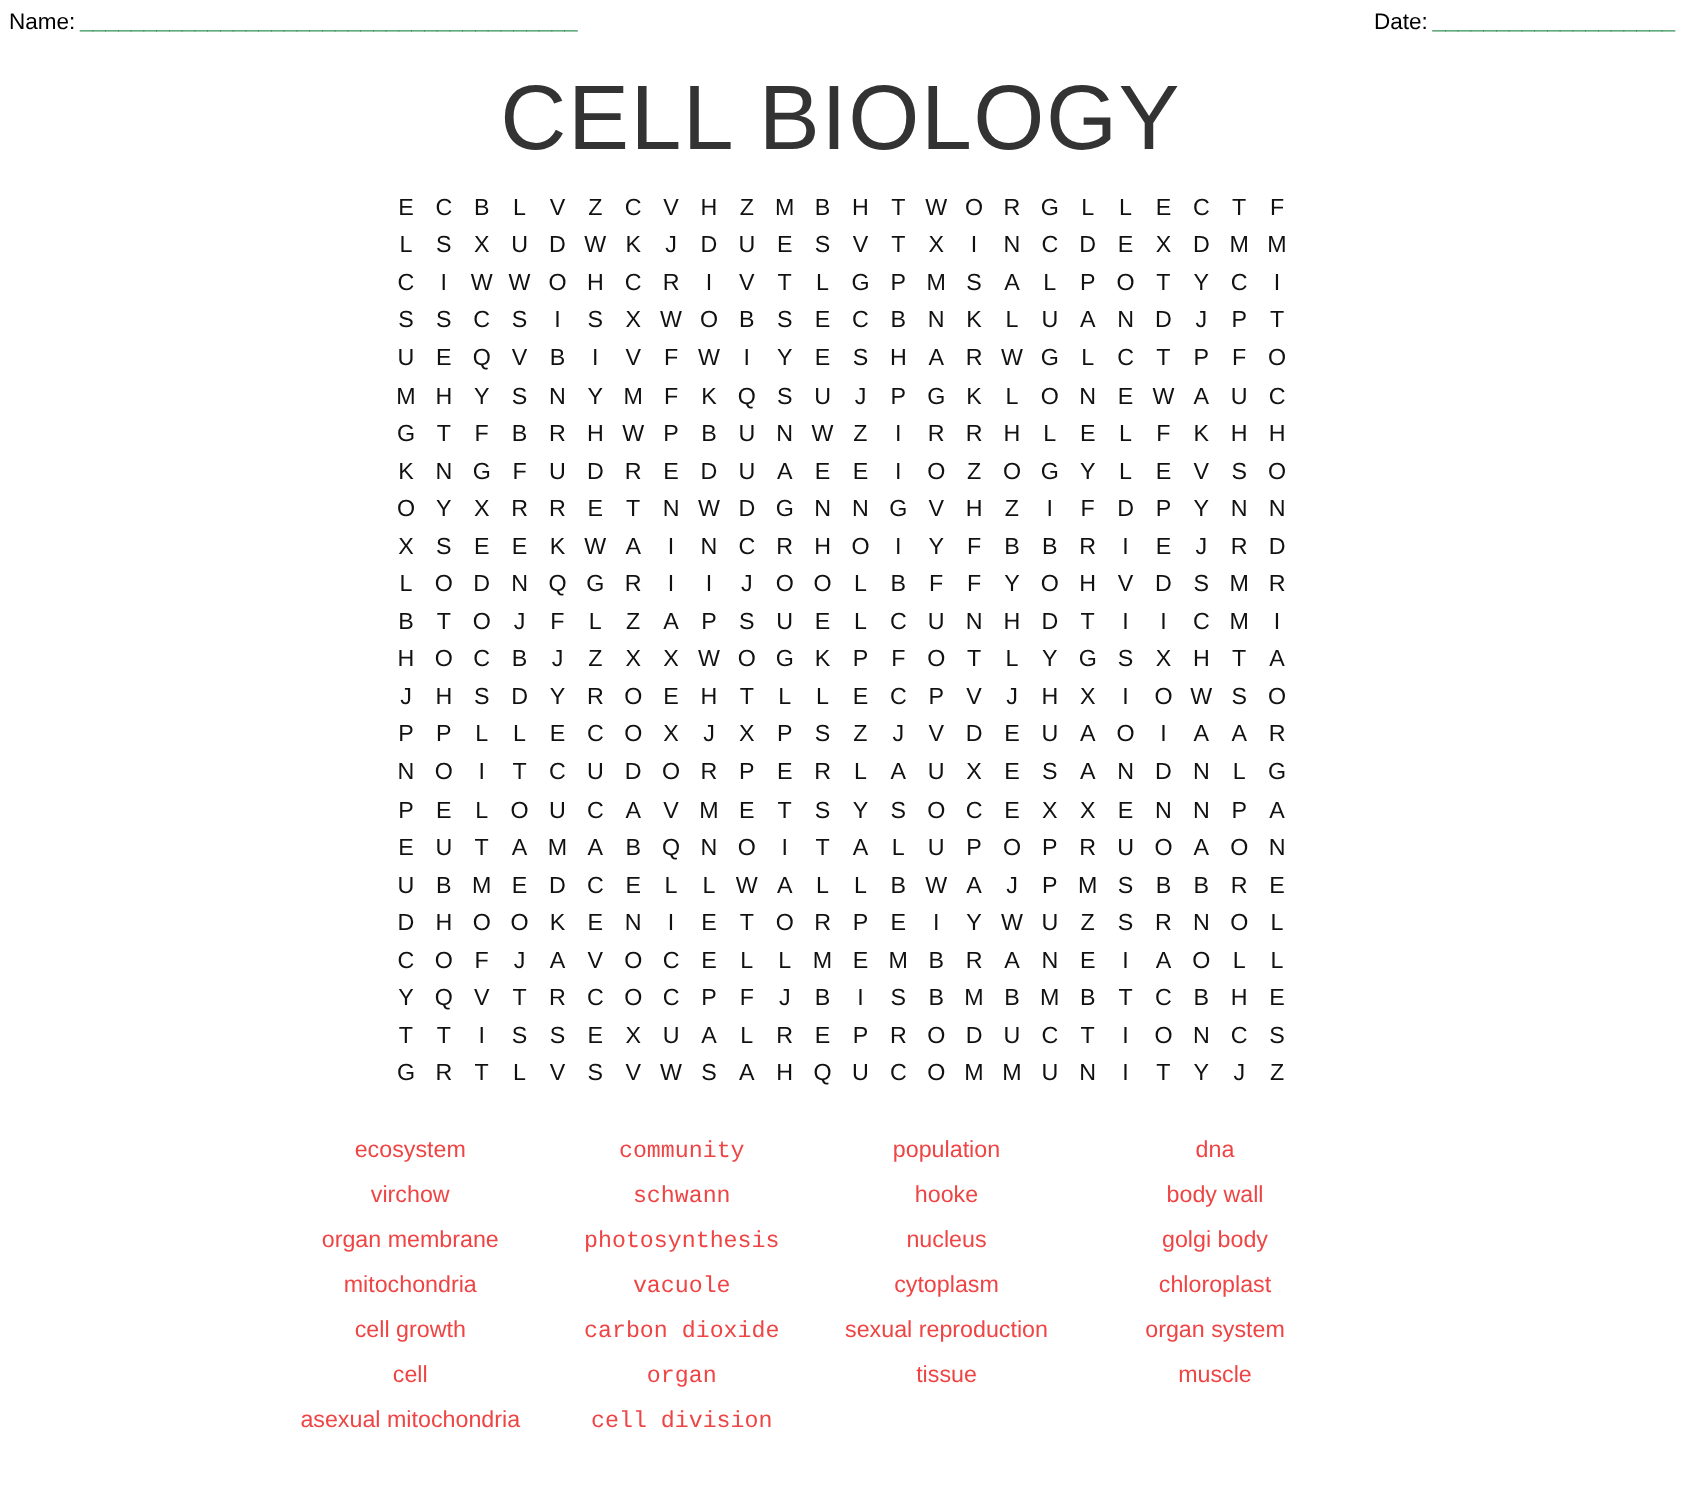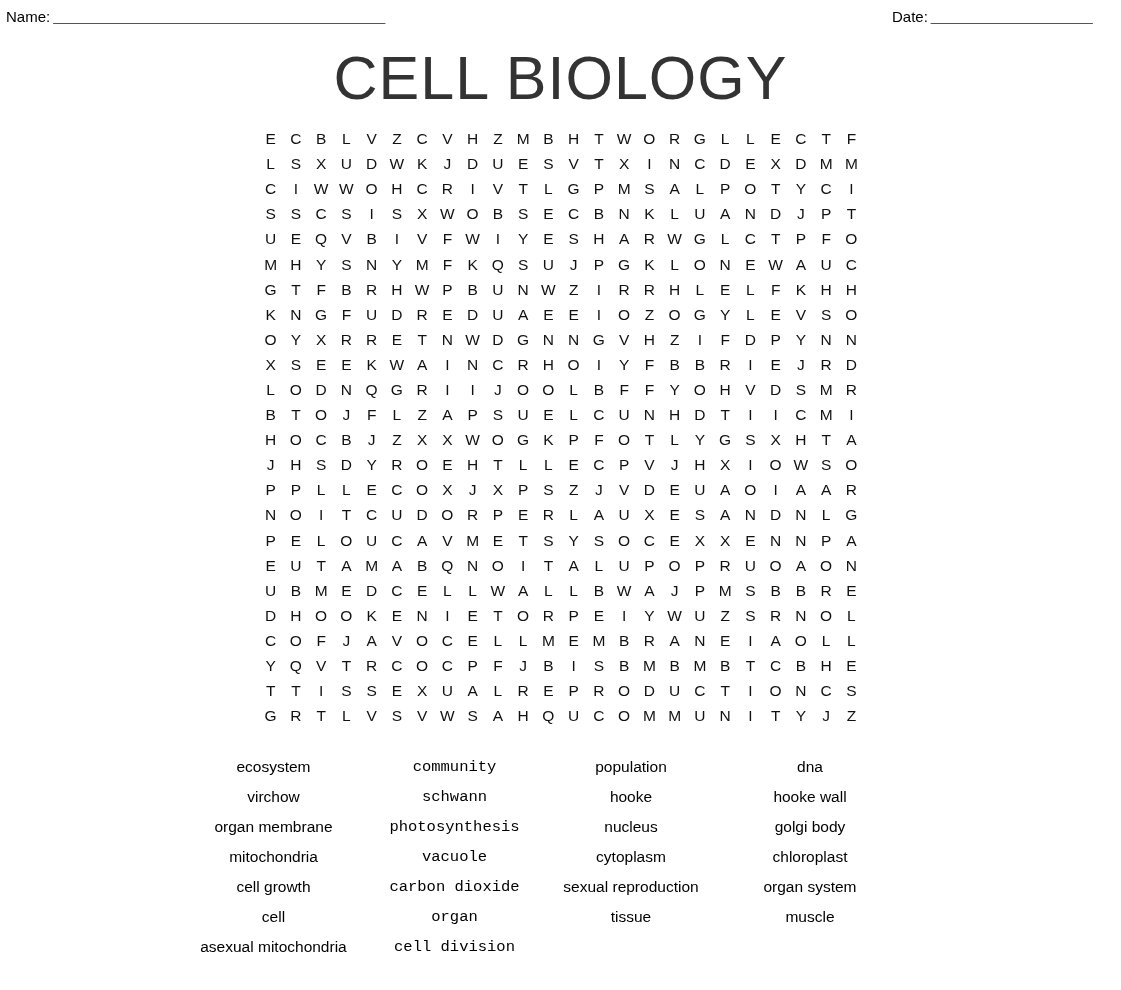--- a/index.html
+++ b/index.html
@@ -27,31 +27,31 @@
     padding: 7px 4px 0 4px;
   }
   .field {
     position: absolute;
     display: flex;
     align-items: baseline;
     font-size: 15px;
     white-space: nowrap;
   }
   .field-name { left: 6px; top: 6px; }
-  .field-date { left: 892px; top: 6px; }
+  .field-date { left: 916px; top: 6px; }
   .field-label {
     font-size: 15px;
     color: #000;
     margin-right: 3px;
   }
   .field-rule {
-    font-size: 18px;
-    color: #1d4ed8;
+    font-size: 15px;
+    color: #15803d;
     letter-spacing: -0.5px;
-    font-family: Liberation Serif, serif;
+    font-family: Liberation Mono, monospace;
   }
 
   
   .title {
     position: absolute;
     top: 48px;
     left: 0;
     width: 1121px;
     text-align: center;
     font-size: 61px;
@@ -91,21 +91,21 @@
   }
   .word-row {
     display: flex;
     height: 30px;
     align-items: center;
   }
   .word-cell {
     flex: 0 0 181px;
     text-align: center;
     font-size: 15.5px;
-    color: #000000;
+    color: #ef4444;
     white-space: nowrap;
   }
   .word-cell.col0 { flex: 0 0 187px; }
   .word-cell.col1 { flex: 0 0 175px; font-family: Liberation Mono, monospace; }
   .word-cell.col2 { flex: 0 0 178px; }
   .word-cell.col3 { flex: 0 0 180px; }
   .word-cell:empty { visibility: hidden; }
 </style>
 </head>
 <body>
@@ -754,21 +754,21 @@
     <div class="word-row">
       <span class="word-cell col0">ecosystem</span>
       <span class="word-cell col1">community</span>
       <span class="word-cell col2">population</span>
       <span class="word-cell col3">dna</span>
     </div>
     <div class="word-row">
       <span class="word-cell col0">virchow</span>
       <span class="word-cell col1">schwann</span>
       <span class="word-cell col2">hooke</span>
-      <span class="word-cell col3">hooke wall</span>
+      <span class="word-cell col3">body wall</span>
     </div>
     <div class="word-row">
       <span class="word-cell col0">organ membrane</span>
       <span class="word-cell col1">photosynthesis</span>
       <span class="word-cell col2">nucleus</span>
       <span class="word-cell col3">golgi body</span>
     </div>
     <div class="word-row">
       <span class="word-cell col0">mitochondria</span>
       <span class="word-cell col1">vacuole</span>

